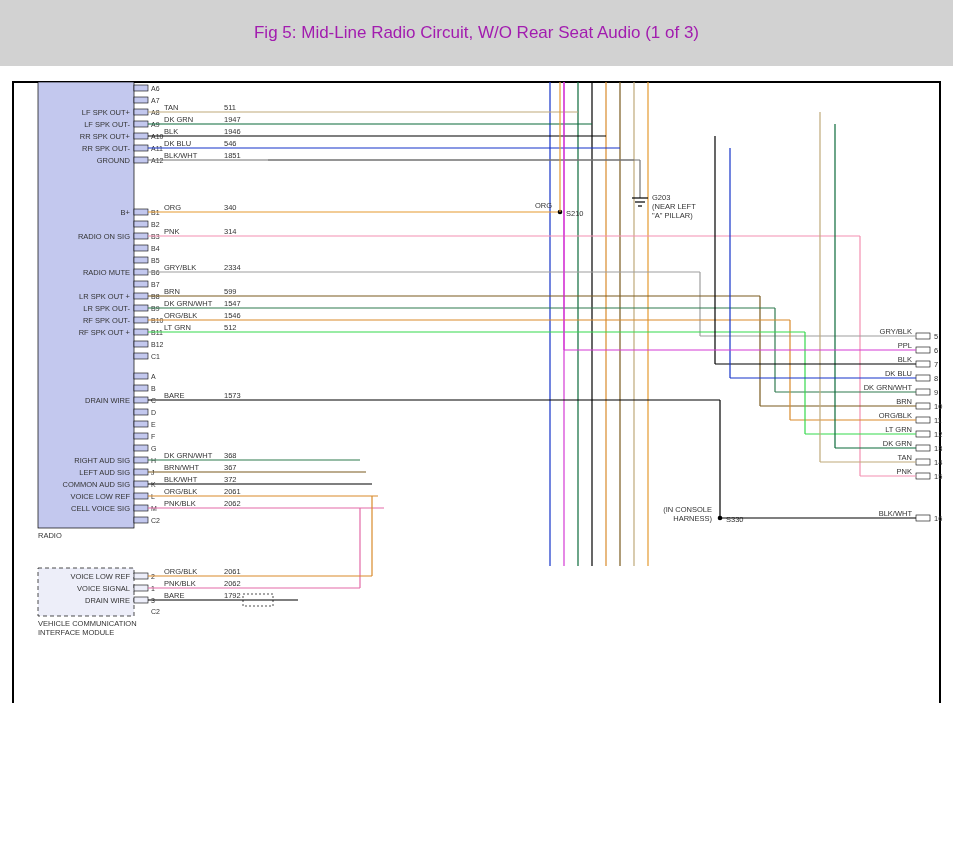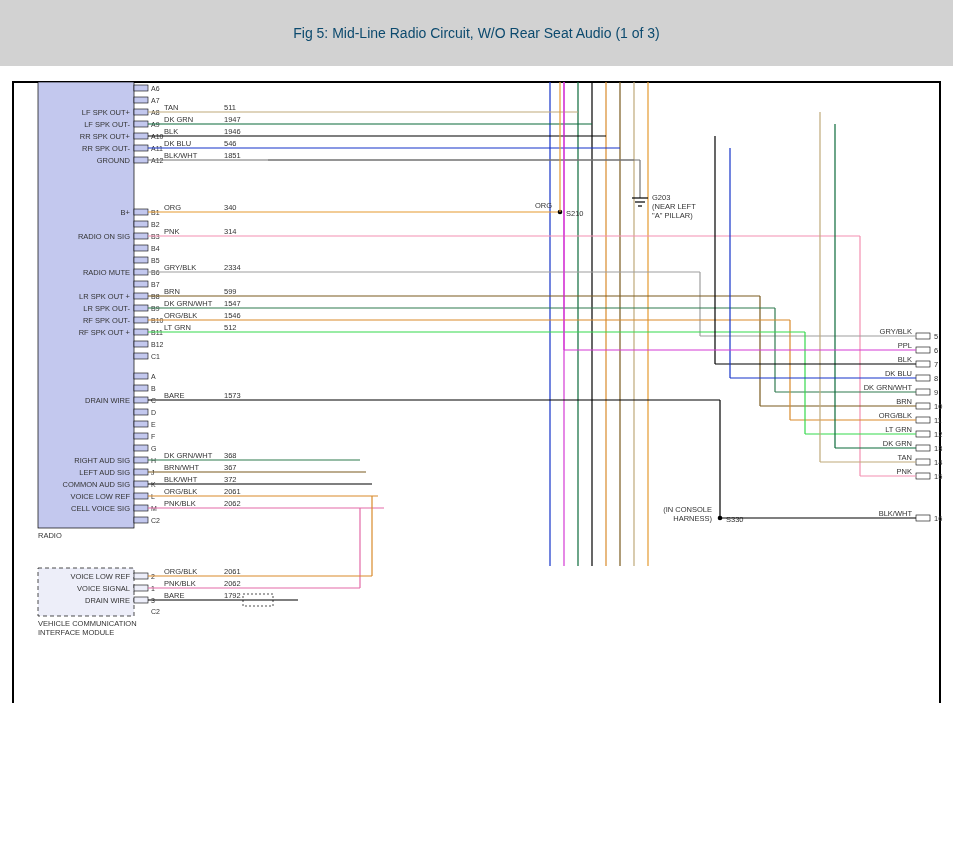--- a/index.html
+++ b/index.html
@@ -1,18 +1,18 @@
 <!DOCTYPE html>
 <html><head>
 <meta charset="utf-8">
 <style>
   html,body{margin:0;padding:0;background:#fff;font-family:Arial,Helvetica,sans-serif;}
   .page{width:953px;}
   .titlebar{height:66px;background:#D2D2D2;display:flex;align-items:center;justify-content:center;}
-  .titlebar span{font-size:14px;color:#0c4a6e;font-family:"Segoe UI",Arial,sans-serif;}
+  .titlebar span{font-size:17px;color:#a21caf;font-family:"Segoe UI",Arial,sans-serif;}
   .canvas-wrap{position:relative;width:953px;height:637px;border-radius:17px;}
   svg{position:absolute;left:0;top:0;}
   text{font-family:Arial,Helvetica,sans-serif;}
   .lbl-r{font-size:7.5px;fill:#333;text-anchor:end;}
   .lbl-l{font-size:7.5px;fill:#333;text-anchor:start;}
   .pin{font-size:7px;fill:#333;text-anchor:start;}
   .figid{font-size:8px;fill:#444;}
 </style>
 </head>
 <body>

